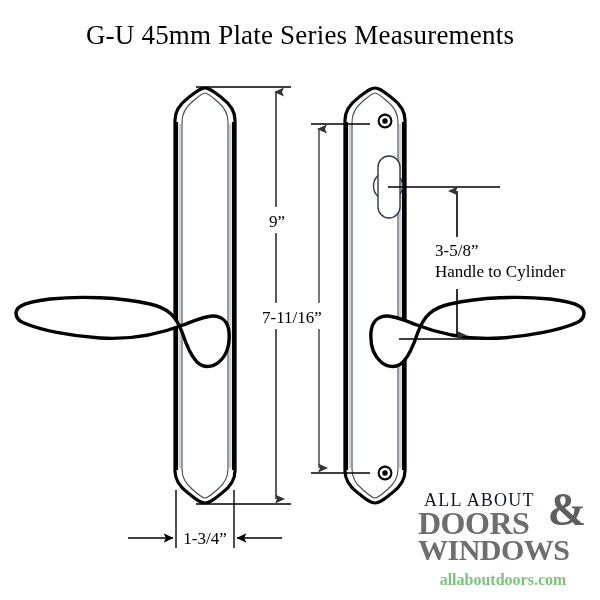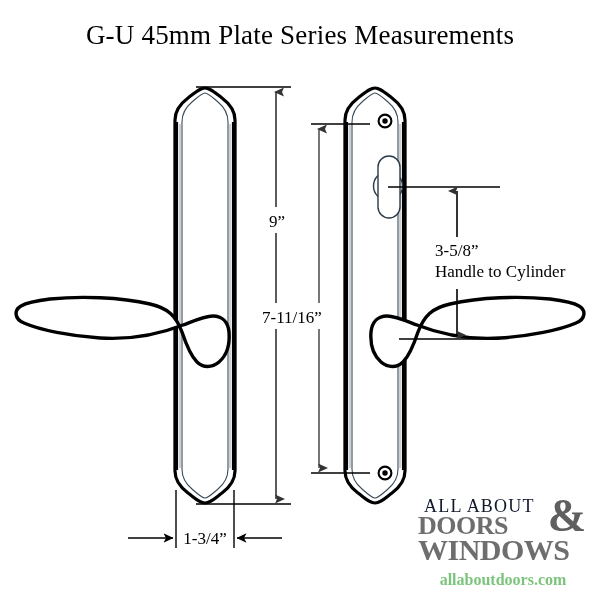--- a/index.html
+++ b/index.html
@@ -55,21 +55,21 @@
     padding-left: 32px;
     margin-bottom: -2px;
   }
   .logo-main {
     position: relative;
     text-align: left;
     padding-left: 26px;
   }
   .logo-doors {
     font-family: "Liberation Serif", "DejaVu Serif", serif;
-    font-size: 26px;
+    font-size: 32px;
     font-weight: bold;
     color: #6e6e6e;
     letter-spacing: -0.5px;
   }
   .logo-amp {
     font-family: "Liberation Serif", "DejaVu Serif", serif;
     font-size: 46px;
     font-weight: bold;
     color: #5f5f5f;
     position: absolute;

